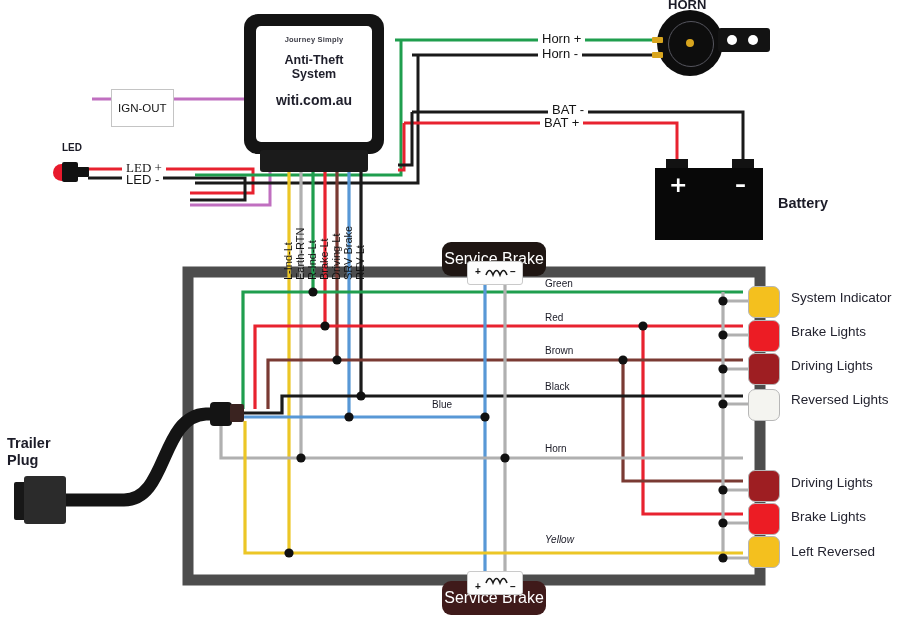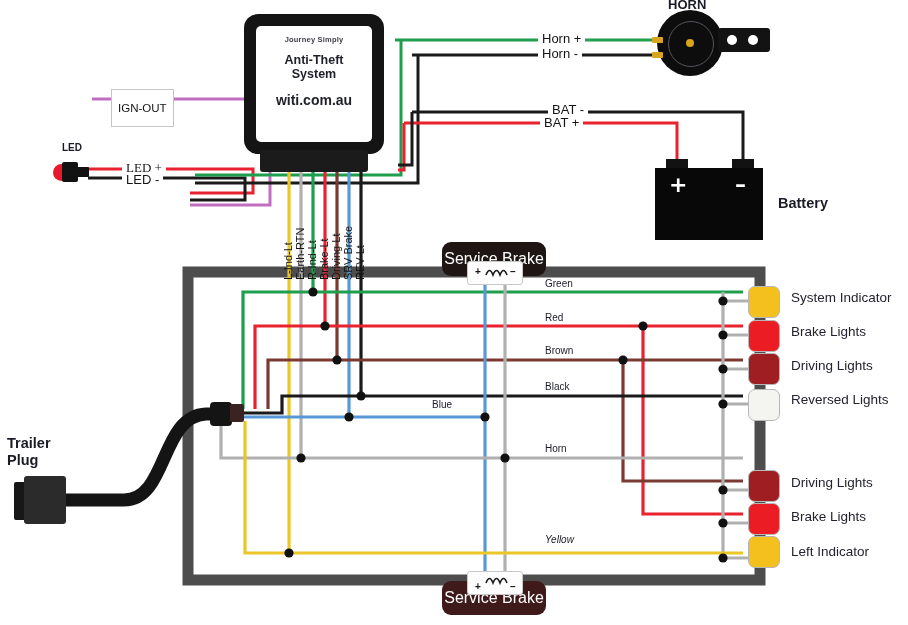--- a/index.html
+++ b/index.html
@@ -282,16 +282,16 @@
       <div class="right-label" style="top: 324px;">Brake Lights</div>
       <div class="lamp" style="left: 748px; top: 353px; background: rgb(158, 30, 34);"></div>
       <div class="right-label" style="top: 358px;">Driving Lights</div>
       <div class="lamp" style="left: 748px; top: 389px; background: rgb(244, 244, 240);"></div>
       <div class="right-label" style="top: 392px;">Reversed Lights</div>
       <div class="lamp" style="left: 748px; top: 470px; background: rgb(158, 30, 34);"></div>
       <div class="right-label" style="top: 475px;">Driving Lights</div>
       <div class="lamp" style="left: 748px; top: 503px; background: rgb(236, 28, 36);"></div>
       <div class="right-label" style="top: 509px;">Brake Lights</div>
       <div class="lamp" style="left: 748px; top: 536px; background: rgb(244, 192, 30);"></div>
-      <div class="right-label" style="top: 544px;">Left Indicator</div>
+      <div class="right-label" style="top: 544px;">Left Reversed</div>
     </div>
 
 </div>
 
 </body></html>

